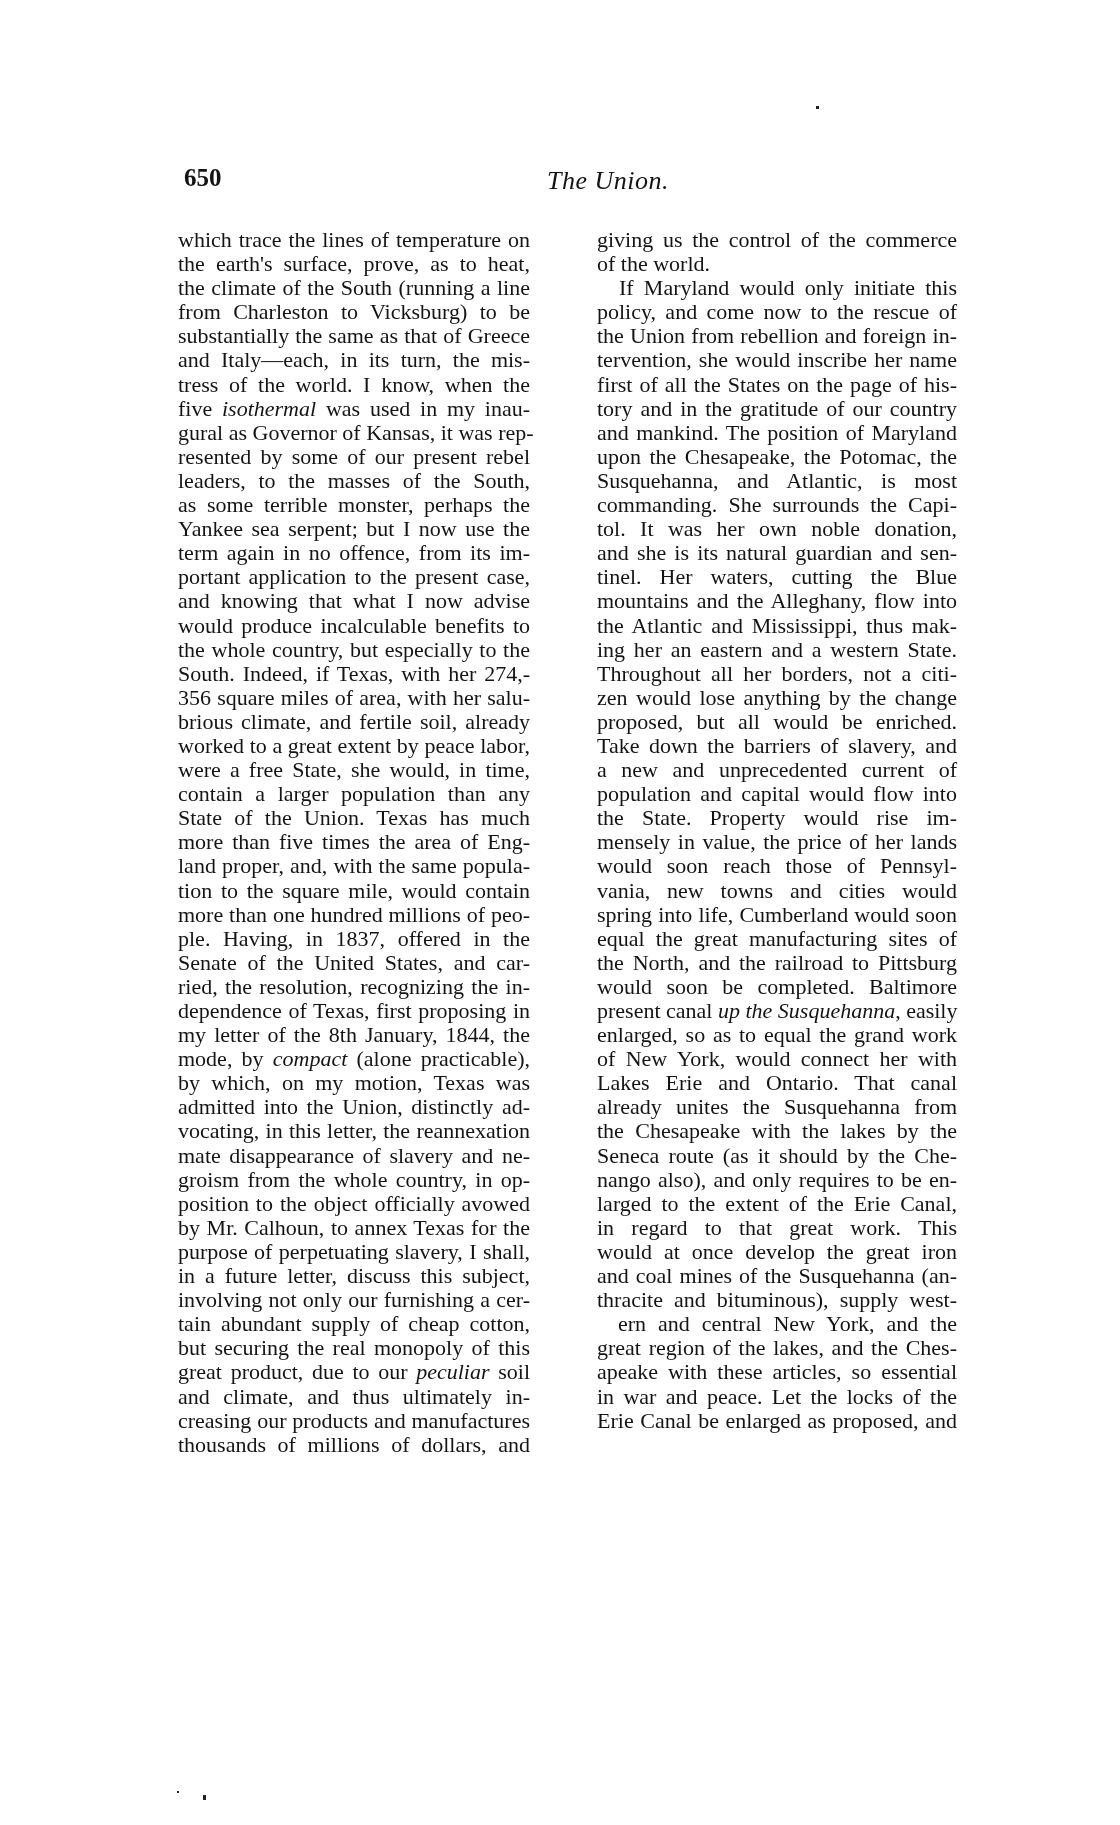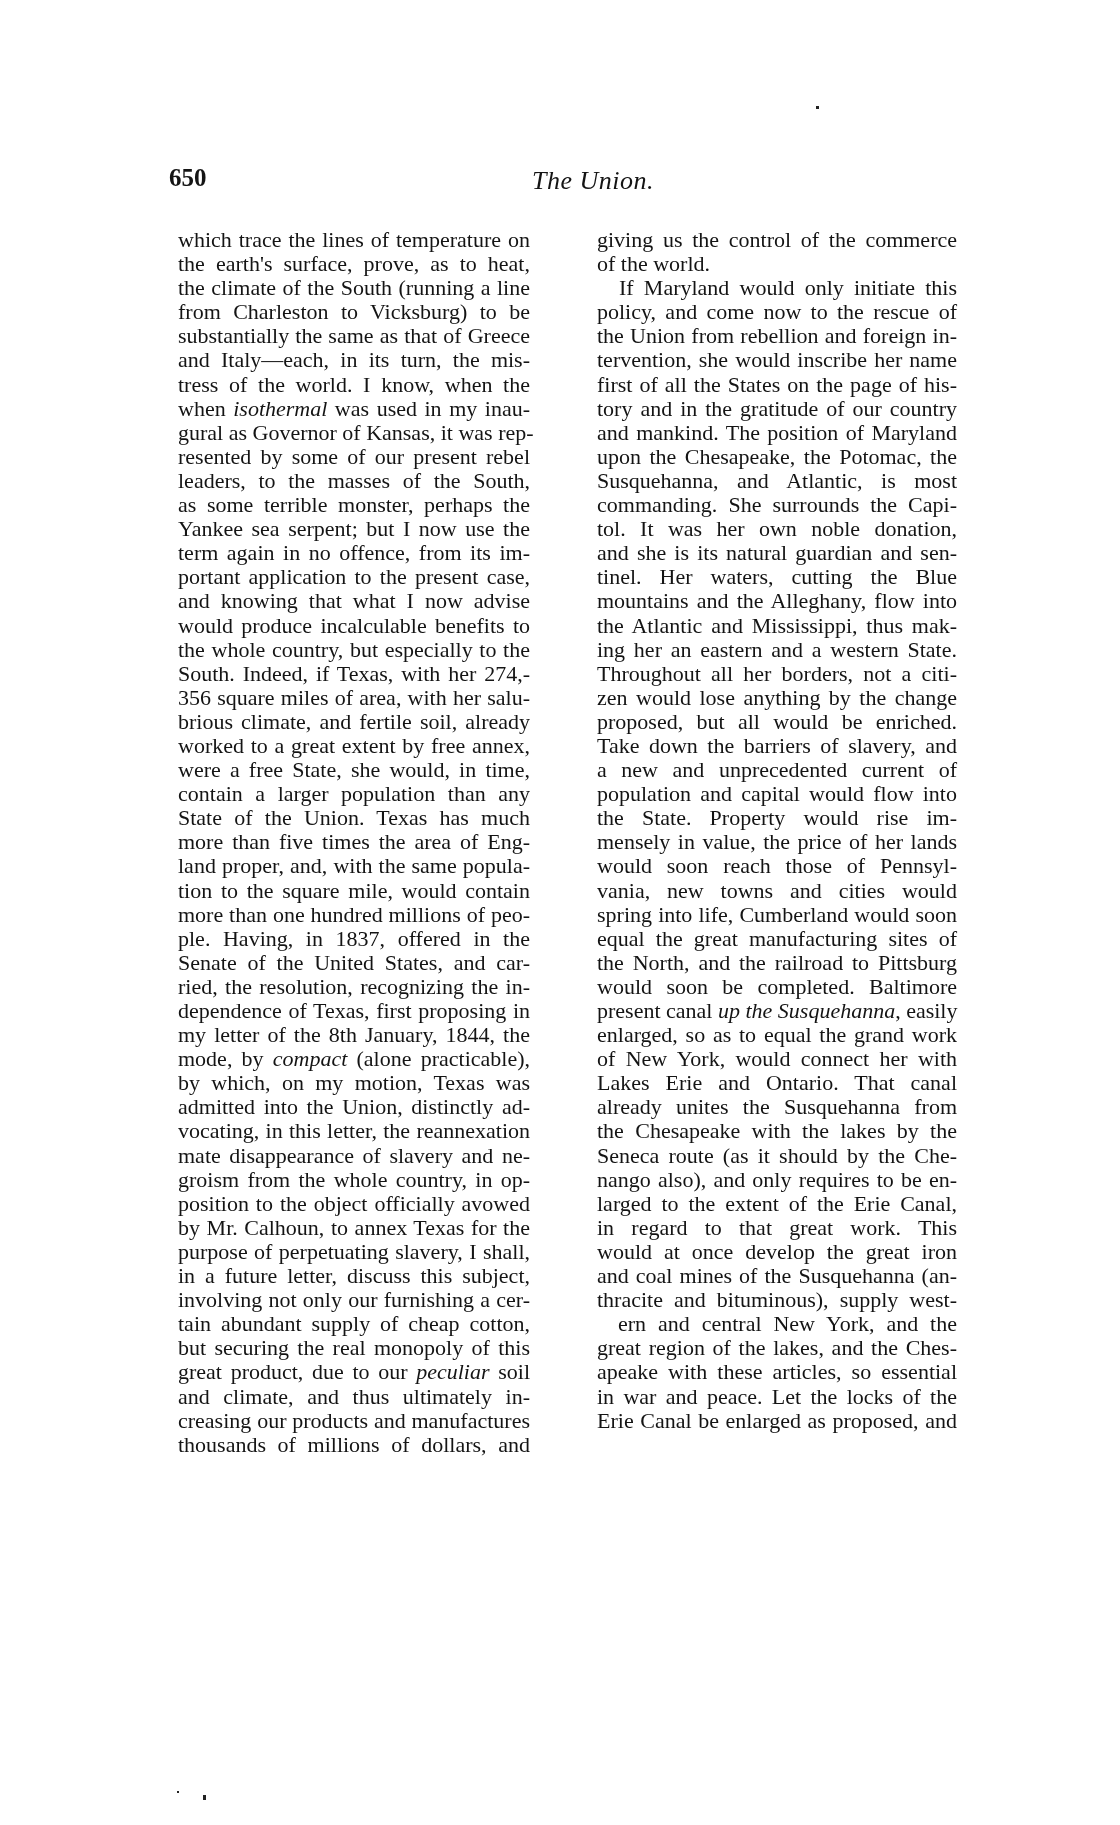--- a/index.html
+++ b/index.html
@@ -24,21 +24,21 @@
     .speck {
       position: absolute;
       background: #222;
     }
     .speck-top { left: 816px; top: 106px; width: 3px; height: 3px; }
     .speck-b1 { left: 177px; top: 1791px; width: 2px; height: 2px; }
     .speck-b2 { left: 203px; top: 1795px; width: 3px; height: 5px; }
 
     .running-head {
       position: absolute;
-      left: 169px;
+      left: 184px;
       top: 160px;
       width: 845px;
       height: 40px;
     }
     .page-number {
       position: absolute;
       left: 0;
       top: 4px;
       font-size: 25px;
       font-weight: bold;
@@ -93,35 +93,35 @@
   </div>
 
   <div class="column col-left" id="col-left">
       <span class="line" style="white-space: nowrap; display: block; text-align: left; word-spacing: 0px;">which trace the lines of temperature on</span>
       <span class="line" style="white-space: nowrap; display: block; text-align: left; word-spacing: 0px;">the earth's surface, prove, as to heat,</span>
       <span class="line" style="white-space: nowrap; display: block; text-align: left; word-spacing: 0px;">the climate of the South (running a line</span>
       <span class="line" style="white-space: nowrap; display: block; text-align: left; word-spacing: 0px;">from Charleston to Vicksburg) to be</span>
       <span class="line" style="white-space: nowrap; display: block; text-align: left; word-spacing: 0px;">substantially the same as that of Greece</span>
       <span class="line" style="white-space: nowrap; display: block; text-align: left; word-spacing: 0px;">and Italy—each, in its turn, the mis-</span>
       <span class="line" style="white-space: nowrap; display: block; text-align: left; word-spacing: 0px;">tress of the world. I know, when the</span>
-      <span class="line" style="white-space: nowrap; display: block; text-align: left; word-spacing: 0px;"><span>when </span><em>isothermal</em><span> was used in my inau-</span></span>
+      <span class="line" style="white-space: nowrap; display: block; text-align: left; word-spacing: 0px;"><span>five </span><em>isothermal</em><span> was used in my inau-</span></span>
       <span class="line" style="white-space: nowrap; display: block; text-align: left; word-spacing: 0px; font-family: Liberation Serif, serif;">gural as Governor of Kansas, it was rep-</span>
       <span class="line" style="white-space: nowrap; display: block; text-align: left; word-spacing: 0px;">resented by some of our present rebel</span>
       <span class="line" style="white-space: nowrap; display: block; text-align: left; word-spacing: 0px;">leaders, to the masses of the South,</span>
       <span class="line" style="white-space: nowrap; display: block; text-align: left; word-spacing: 0px;">as some terrible monster, perhaps the</span>
       <span class="line" style="white-space: nowrap; display: block; text-align: left; word-spacing: 0px;">Yankee sea serpent; but I now use the</span>
       <span class="line" style="white-space: nowrap; display: block; text-align: left; word-spacing: 0px;">term again in no offence, from its im-</span>
       <span class="line" style="white-space: nowrap; display: block; text-align: left; word-spacing: 0px;">portant application to the present case,</span>
       <span class="line" style="white-space: nowrap; display: block; text-align: left; word-spacing: 0px;">and knowing that what I now advise</span>
       <span class="line" style="white-space: nowrap; display: block; text-align: left; word-spacing: 0px;">would produce incalculable benefits to</span>
       <span class="line" style="white-space: nowrap; display: block; text-align: left; word-spacing: 0px;">the whole country, but especially to the</span>
       <span class="line" style="white-space: nowrap; display: block; text-align: left; word-spacing: 0px;">South. Indeed, if Texas, with her 274,-</span>
       <span class="line" style="white-space: nowrap; display: block; text-align: left; word-spacing: 0px;">356 square miles of area, with her salu-</span>
       <span class="line" style="white-space: nowrap; display: block; text-align: left; word-spacing: 0px;">brious climate, and fertile soil, already</span>
-      <span class="line" style="white-space: nowrap; display: block; text-align: left; word-spacing: 0px;">worked to a great extent by free annex,</span>
+      <span class="line" style="white-space: nowrap; display: block; text-align: left; word-spacing: 0px;">worked to a great extent by peace labor,</span>
       <span class="line" style="white-space: nowrap; display: block; text-align: left; word-spacing: 0px;">were a free State, she would, in time,</span>
       <span class="line" style="white-space: nowrap; display: block; text-align: left; word-spacing: 0px;">contain a larger population than any</span>
       <span class="line" style="white-space: nowrap; display: block; text-align: left; word-spacing: 0px;">State of the Union. Texas has much</span>
       <span class="line" style="white-space: nowrap; display: block; text-align: left; word-spacing: 0px;">more than five times the area of Eng-</span>
       <span class="line" style="white-space: nowrap; display: block; text-align: left; word-spacing: 0px;">land proper, and, with the same popula-</span>
       <span class="line" style="white-space: nowrap; display: block; text-align: left; word-spacing: 0px;">tion to the square mile, would contain</span>
       <span class="line" style="white-space: nowrap; display: block; text-align: right; word-spacing: 0px;">more than one hundred millions of peo-</span>
       <span class="line" style="white-space: nowrap; display: block; text-align: left; word-spacing: 0px;">ple. Having, in 1837, offered in the</span>
       <span class="line" style="white-space: nowrap; display: block; text-align: left; word-spacing: 0px;">Senate of the United States, and car-</span>
       <span class="line" style="white-space: nowrap; display: block; text-align: left; word-spacing: 0px;">ried, the resolution, recognizing the in-</span>

